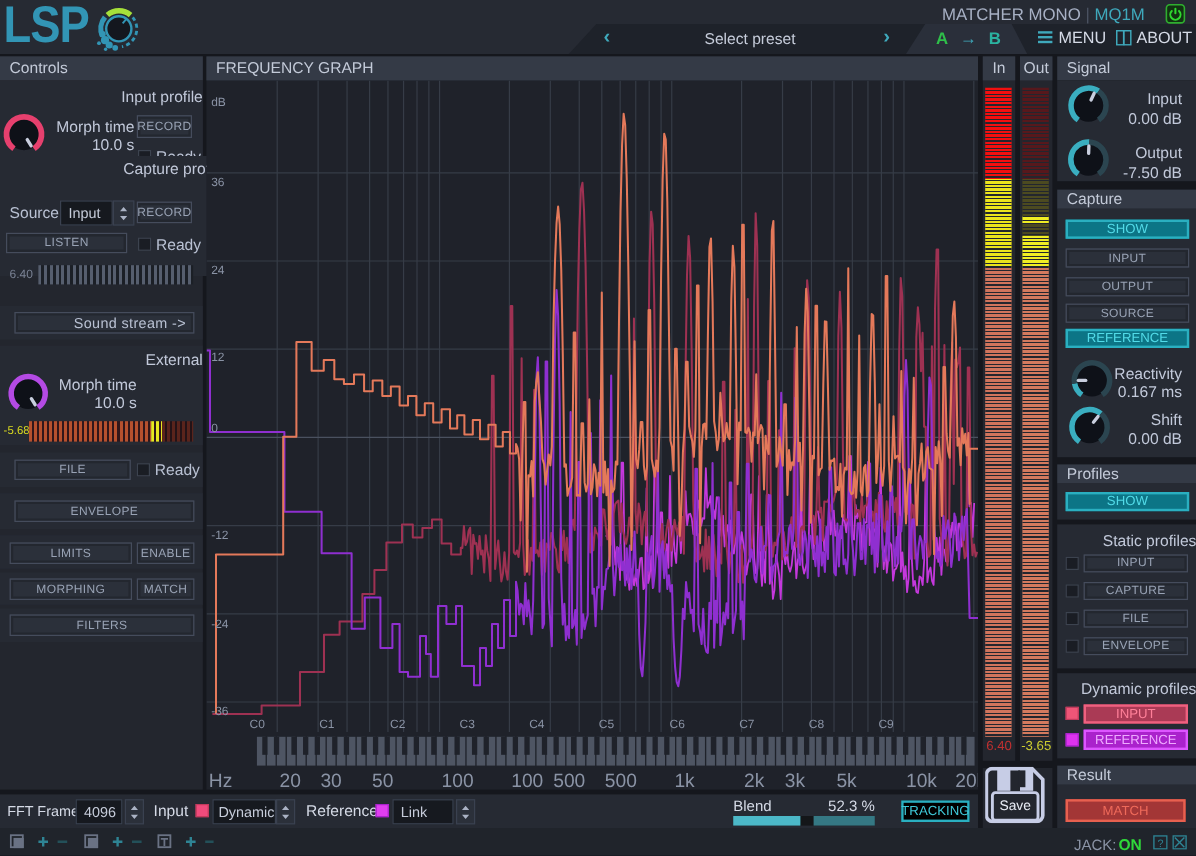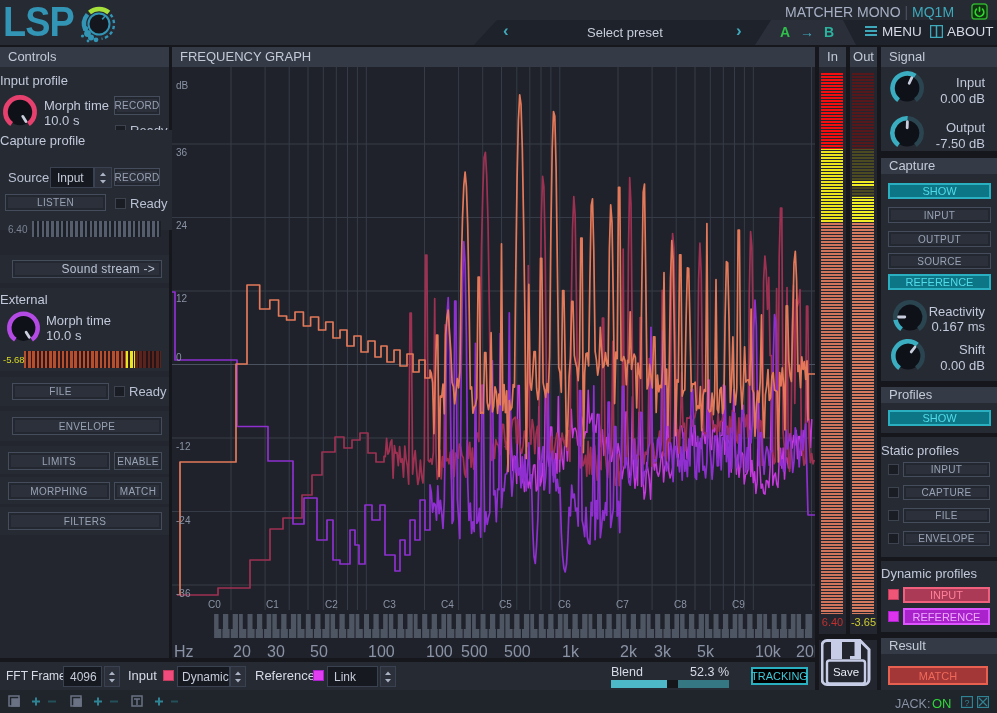--- a/index.html
+++ b/index.html
@@ -4,21 +4,21 @@
 body{width:997px;height:713px;background:#15171d;font-family:"Liberation Sans",sans-serif;position:relative;overflow:hidden;color:#c6ccda}
 .abs{position:absolute}
 .hdr{position:absolute;left:0;right:0;top:0;height:20px;background:#343a46;color:#c3cad8;font-size:13px;line-height:20px;padding-left:8px}
 .hdr2{position:absolute;height:16px;background:#343a46;color:#c3cad8;font-size:13px;line-height:16px;padding-left:8px}
 .sec{position:absolute;background:#262a33}
 .btn{position:absolute;background:#2b303a;border:1px solid #454c5c;box-shadow:inset 0 0 0 2px #23272f;color:#99a3b5;font-size:10px;letter-spacing:0.3px;text-align:center;display:flex;align-items:center;justify-content:center}
 .tbtn{position:absolute;background:#0c7586;border:2px solid #2aafc0;color:#52dbe8;font-size:11px;display:flex;align-items:center;justify-content:center}
 .cb{position:absolute;width:11px;height:11px;background:#1a1d24;border:1px solid #3c434f}
 .lab{position:absolute;font-size:13px;color:#b9c1d3;white-space:nowrap}
 .rlab{position:absolute;font-size:13px;color:#c2c9da;white-space:nowrap;text-align:right}
-.ctr{position:absolute;left:0;right:0;text-align:left;font-size:13px;color:#c2c9da;white-space:nowrap}
+.ctr{position:absolute;left:0;right:0;text-align:right;font-size:13px;color:#c2c9da;white-space:nowrap}
 .combo{position:absolute;background:#16191f;border:1px solid #3a4150;color:#c6ccda;font-size:12px;display:flex;align-items:center;padding-left:6px}
 .spin{position:absolute;background:#2b303a;border:1px solid #3a4150;color:#aab2c4;display:flex;align-items:center;justify-content:center}
 .clab{position:absolute;top:552px;font-size:10px;color:#8a93a5}
 .flab{position:absolute;top:596px;font-size:16px;color:#8a93a5}
 .dblab{position:absolute;left:4px;font-size:10px;color:#8a93a5}
 </style></head><body>
 
 <div class="abs" style="left:0;top:0;width:997px;height:45px;background:#262a33"></div>
 <svg class="abs" style="left:0;top:0" width="997" height="45">
 <polygon points="474,45 497,20 997,20 997,45" fill="#1e222a"></polygon>
@@ -468,21 +468,21 @@
 <path d="M86,6.5 h8 M90,2.5 v8"></path>
 <path d="M147,6.5 h8 M151,2.5 v8"></path>
 </g>
 <g stroke="#235059" stroke-width="2">
 <path d="M40,6.5 h8"></path>
       <path d="M102,6.5 h8"></path>
       <path d="M163,6.5 h8"></path>
 </g>
 </svg>
 <div class="abs" style="left:895px;top:697px;font-size:12.5px;color:#8a93a5">JACK:&nbsp;</div>
-<div class="abs" style="left:932px;top:696px;font-size:13px;font-weight:normal;color:#2fd83a">ON</div>
+<div class="abs" style="left:932px;top:696px;font-size:13px;font-weight:bold;color:#2fd83a">ON</div>
 <svg class="abs" style="left:961px;top:696px" width="12" height="12">
     <rect x="0.5" y="0.5" width="11" height="11" fill="none" stroke="#2e8494" stroke-width="1.3"></rect>
     <text x="6" y="9.5" font-size="9" fill="#2e8494" text-anchor="middle" font-family="Liberation Sans">?</text>
   </svg>
 <svg class="abs" style="left:977px;top:696px" width="12" height="12">
     <rect x="0.5" y="0.5" width="11" height="11" fill="none" stroke="#2e8494" stroke-width="1.3"></rect>
     <path d="M2,2 l8,8 M10,2 l-8,8" stroke="#2e8494" stroke-width="1.2"></path>
   </svg>
 
 </body></html>

